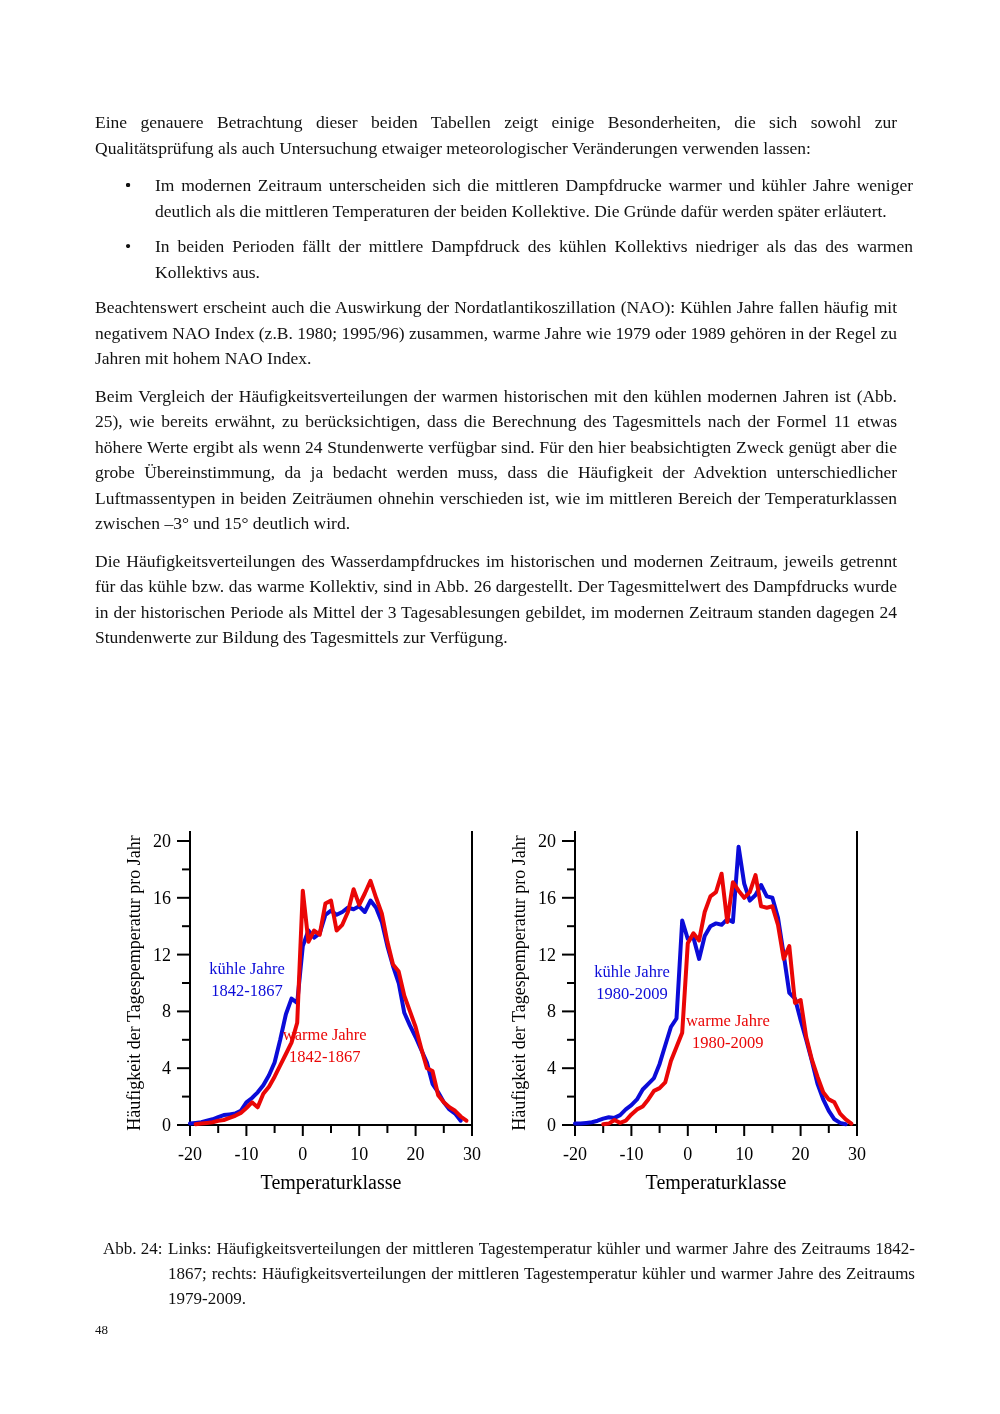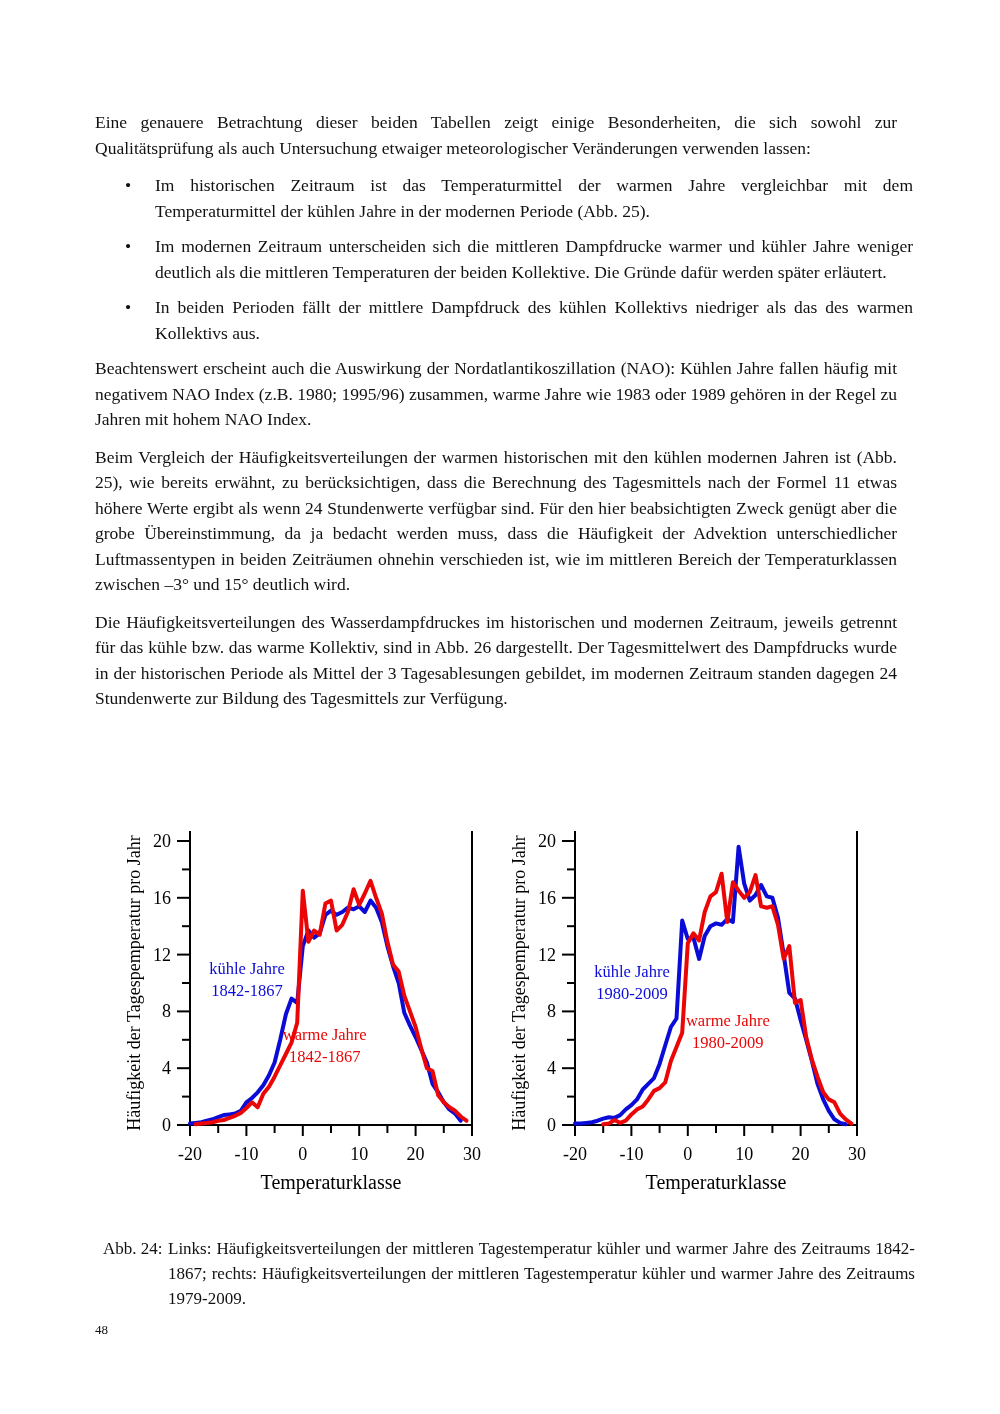--- a/index.html
+++ b/index.html
@@ -32,32 +32,31 @@
 </head>
 <body>
 
 <div class="page">
 
   <div class="text-block">
     <p>Eine genauere Betrachtung dieser beiden Tabellen zeigt einige Besonderheiten, die sich sowohl zur Qualitätsprüfung als auch Untersuchung etwaiger meteorologischer Veränderungen verwenden lassen:</p>
     <ul class="bullets">
       <li>
         <span class="bullet">•</span>
-        <span>Im historischen Zeitraum ist das Temperaturmittel der warmen Jahre vergleichbar mit dem Temperaturmittel der kühlen Jahre in der modernen Periode (Abb. 25).</span>
       </li>
       <li>
         <span class="bullet">•</span>
         <span>Im modernen Zeitraum unterscheiden sich die mittleren Dampfdrucke warmer und kühler Jahre weniger deutlich als die mittleren Temperaturen der beiden Kollektive. Die Gründe dafür werden später erläutert.</span>
       </li>
       <li>
         <span class="bullet">•</span>
         <span>In beiden Perioden fällt der mittlere Dampfdruck des kühlen Kollektivs niedriger als das des warmen Kollektivs aus.</span>
       </li>
     </ul>
-    <p>Beachtenswert erscheint auch die Auswirkung der Nordatlantikoszillation (NAO): Kühlen Jahre fallen häufig mit negativem NAO Index (z.B. 1980; 1995/96) zusammen, warme Jahre wie 1983 oder 1989 gehören in der Regel zu Jahren mit hohem NAO Index.</p>
+    <p>Beachtenswert erscheint auch die Auswirkung der Nordatlantikoszillation (NAO): Kühlen Jahre fallen häufig mit negativem NAO Index (z.B. 1980; 1995/96) zusammen, warme Jahre wie 1979 oder 1989 gehören in der Regel zu Jahren mit hohem NAO Index.</p>
     <p>Beim Vergleich der Häufigkeitsverteilungen der warmen historischen mit den kühlen modernen Jahren ist (Abb. 25), wie bereits erwähnt, zu berücksichtigen, dass die Berechnung des Tagesmittels nach der Formel 11 etwas höhere Werte ergibt als wenn 24 Stundenwerte verfügbar sind. Für den hier beabsichtigten Zweck genügt aber die grobe Übereinstimmung, da ja bedacht werden muss, dass die Häufigkeit der Advektion unterschiedlicher Luftmassentypen in beiden Zeiträumen ohnehin verschieden ist, wie im mittleren Bereich der Temperaturklassen zwischen –3° und 15° deutlich wird.</p>
     <p>Die Häufigkeitsverteilungen des Wasserdampfdruckes im historischen und modernen Zeitraum, jeweils getrennt für das kühle bzw. das warme Kollektiv, sind in Abb. 26 dargestellt. Der Tagesmittelwert des Dampfdrucks wurde in der historischen Periode als Mittel der 3 Tagesablesungen gebildet, im modernen Zeitraum standen dagegen 24 Stundenwerte zur Bildung des Tagesmittels zur Verfügung.</p>
   </div>
 
   <div class="figure">
     <svg class="chart left" width="390" height="395" viewBox="0 0 390 395">
         <line x1="80" y1="9" x2="80" y2="303" stroke="#000" stroke-width="2"></line>
         <line x1="362" y1="9" x2="362" y2="303" stroke="#000" stroke-width="2"></line>
         <line x1="79" y1="303" x2="363" y2="303" stroke="#000" stroke-width="2"></line>
         <line x1="80" y1="303" x2="80" y2="314" stroke="#000" stroke-width="2"></line>

